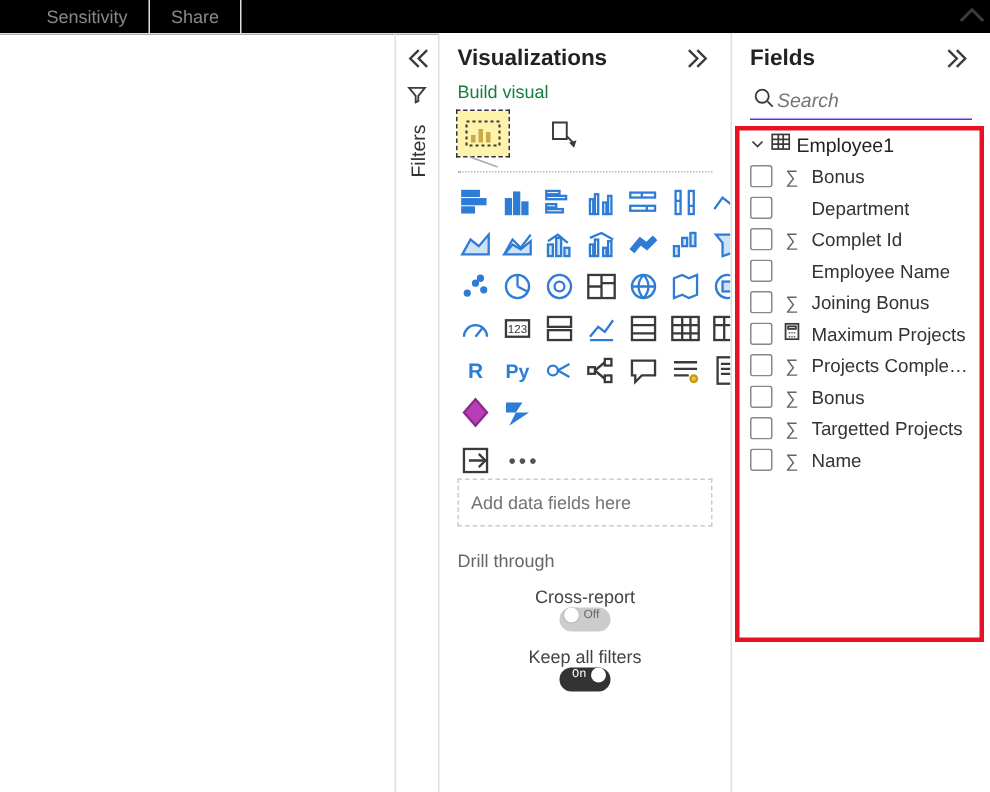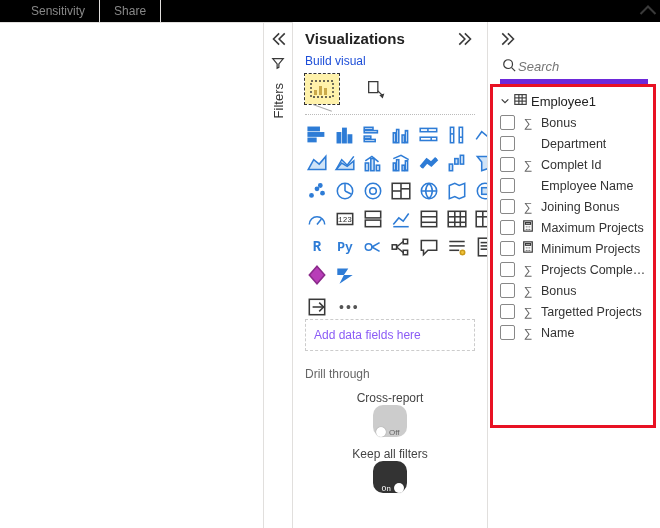--- a/index.html
+++ b/index.html
@@ -16,45 +16,45 @@
   .pane{border-left:1px solid #e1dfdd;background:#fff;display:flex;flex-direction:column;}
   .pane-header{display:flex;align-items:flex-start;padding:8px 12px 6px 12px;}
   .pane-title{font-size:15px;font-weight:600;color:#222;flex:1;}
   .chev{width:18px;height:18px;display:flex;align-items:center;justify-content:center;color:#555;}
   
   .filters-pane{width:28px;border-left:1px solid #e1dfdd;display:flex;flex-direction:column;align-items:center;padding-top:8px;}
   .filters-label{writing-mode:vertical-rl;transform:rotate(180deg);font-size:13px;color:#333;margin-top:10px;}
   
   .viz-pane{width:194px;}
   .viz-body{padding:0 12px 10px 12px;overflow:hidden;}
-  .build-label{font-size:12px;color:#1d4ed8;margin-bottom:6px;}
+  .build-label{font-size:12px;color:#15803d;margin-bottom:6px;}
   .build-row{display:flex;gap:20px;align-items:flex-start;margin-bottom:6px;}
   .build-btn{width:34px;height:30px;display:flex;align-items:center;justify-content:center;position:relative;}
   .build-btn.selected{background:#fff2ab;outline:1px dashed #333;}
   .arrow-connector{position:absolute;left:8px;top:30px;width:20px;border-bottom:1px solid #aaa;transform:rotate(20deg);transform-origin:left;}
   .dots-line{height:4px;margin:2px 0 8px 0;border-bottom:1px dotted #bbb;}
   
   .gallery{display:grid;grid-template-columns:repeat(7,24px);gap:4px 4px;margin-bottom:6px;}
-  .gal-ic{width:24px;height:24px;display:flex;align-items:center;justify-content:center;font-family:Liberation Mono, monospace;}
+  .gal-ic{width:24px;height:24px;display:flex;align-items:center;justify-content:center;}
   .gal-ic svg{width:22px;height:22px;}
   .more-row{display:flex;gap:6px;align-items:center;padding-top:2px;}
   .more-dots{font-size:14px;color:#555;letter-spacing:2px;margin-left:4px;}
   .sec-label{font-size:12px;color:#666;margin:16px 0 6px 0;border-top:1px solid #eee;padding-top:10px;}
-  .dropzone{border:1px dashed #ccc;padding:8px 8px;font-size:12px;color:#8b5cf6;}
+  .dropzone{border:1px dashed #ccc;padding:8px 8px;font-size:12px;color:#737373;}
   .sub-row{display:flex;align-items:center;justify-content:space-between;margin-top:10px;font-size:12px;color:#444;flex-direction:column;}
-  .toggle{width:34px;height:32px;border-radius:10px;background:#ddd;position:relative;font-size:8px;color:#666;display:flex;align-items:flex-end;padding:0 3px;box-sizing:border-box;}
+  .toggle{width:34px;height:16px;border-radius:10px;background:#ddd;position:relative;font-size:8px;color:#666;display:flex;align-items:flex-start;padding:0 3px;box-sizing:border-box;}
   .toggle .knob{width:10px;height:10px;border-radius:50%;background:#fff;box-shadow:0 0 1px rgba(0,0,0,.4);}
   .toggle.off{justify-content:flex-start;background:#ccc;}
   .toggle.off .lbl{margin-left:3px;}
   .toggle.on{justify-content:flex-end;background:#333;color:#fff;}
   .toggle.on .lbl{margin-right:3px;font-family:Liberation Mono, monospace;}
   
   .fields-pane{width:172px;}
   .fields-body{padding:0 12px;}
-  .searchbox{display:flex;align-items:flex-end;border-bottom:6px solid #6d28d9;padding:4px 2px;margin-bottom:8px;}
+  .searchbox{display:flex;align-items:flex-end;border-bottom:1px solid #6d28d9;padding:4px 2px;margin-bottom:8px;}
   .searchbox input{border:none;outline:none;flex:1;font-size:13px;font-style:italic;color:#888;background:transparent;}
   .table-row{display:flex;align-items:center;gap:4px;font-size:13px;color:#222;margin:4px 0 6px 0;}
   .field-list{display:flex;flex-direction:column;gap:6px;}
   .field-item{display:flex;align-items:center;gap:6px;font-size:12.5px;color:#333;white-space:nowrap;overflow:hidden;text-overflow:ellipsis;}
   .cb{width:13px;height:13px;border:1px solid #888;border-radius:2px;flex:0 0 13px;}
   .ft-icon{width:14px;flex:0 0 14px;text-align:center;color:#666;font-size:12px;}
   .field-label{overflow:hidden;text-overflow:ellipsis;}
   .redbox{position:absolute;border:3px solid #e81123;pointer-events:none;}
   
   svg{stroke:#3a3a3a;stroke-width:1.4;fill:none;}
@@ -406,20 +406,21 @@
           <div class="toggle on">
               <span class="lbl">On</span>
               <div class="knob"></div>
             </div>
         </div>
       </div>
     </div>
 
     <div class="pane fields-pane">
       <div class="pane-header">
+        <div class="pane-title">Fields</div>
         <div class="chev">
           <svg viewBox="0 0 16 16">
               <path d="M2 3l5 5-5 5"></path>
               <path d="M7 3l5 5-5 5"></path>
             </svg>
         </div>
       </div>
       <div class="fields-body">
         <div class="searchbox">
           <span><svg width="14" height="14" viewBox="0 0 16 16">
@@ -477,34 +478,20 @@
                   <circle cx="6" cy="8" r="0.7" fill="#666" stroke="none"></circle>
                   <circle cx="8" cy="8" r="0.7" fill="#666" stroke="none"></circle>
                   <circle cx="4" cy="11" r="0.7" fill="#666" stroke="none"></circle>
                   <circle cx="6" cy="11" r="0.7" fill="#666" stroke="none"></circle>
                   <circle cx="8" cy="11" r="0.7" fill="#666" stroke="none"></circle>
                 </svg></span>
               <span class="field-label">Maximum Projects</span>
             </div>
           <div class="field-item">
               <div class="cb"></div>
-              <span class="ft-icon"><svg width="12" height="12" viewBox="0 0 12 14">
-                  <rect x="1" y="1" width="10" height="12"></rect>
-                  <rect x="3" y="3" width="6" height="2"></rect>
-                  <circle cx="4" cy="8" r="0.7" fill="#666" stroke="none"></circle>
-                  <circle cx="6" cy="8" r="0.7" fill="#666" stroke="none"></circle>
-                  <circle cx="8" cy="8" r="0.7" fill="#666" stroke="none"></circle>
-                  <circle cx="4" cy="11" r="0.7" fill="#666" stroke="none"></circle>
-                  <circle cx="6" cy="11" r="0.7" fill="#666" stroke="none"></circle>
-                  <circle cx="8" cy="11" r="0.7" fill="#666" stroke="none"></circle>
-                </svg></span>
-              <span class="field-label">Minimum Projects</span>
-            </div>
-          <div class="field-item">
-              <div class="cb"></div>
               <span class="ft-icon">∑</span>
               <span class="field-label">Projects Complet…</span>
             </div>
           <div class="field-item">
               <div class="cb"></div>
               <span class="ft-icon">∑</span>
               <span class="field-label">Bonus</span>
             </div>
           <div class="field-item">
               <div class="cb"></div>

